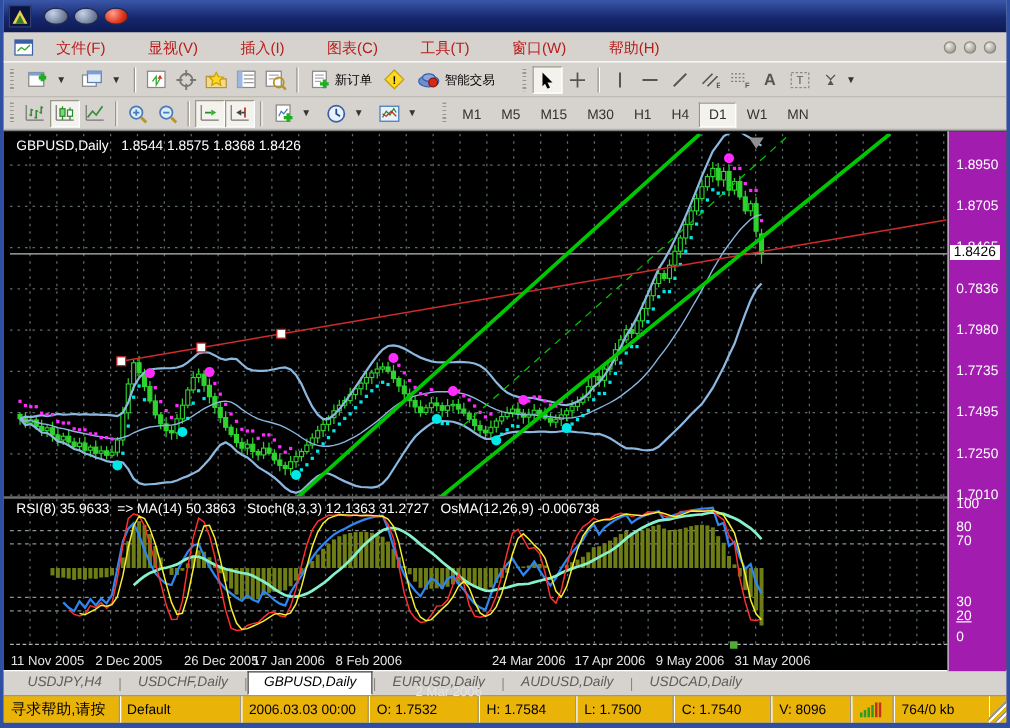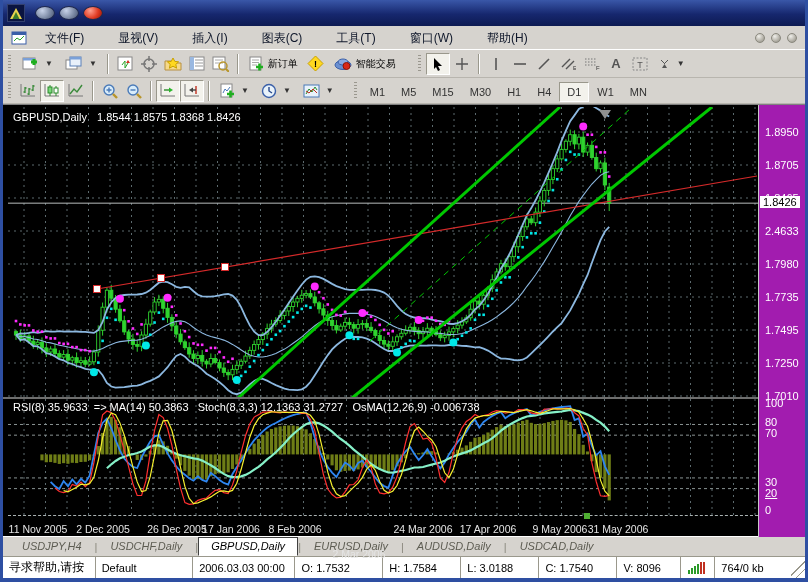--- a/index.html
+++ b/index.html
@@ -9,21 +9,21 @@
   
   .titlebar{height:26px;background:linear-gradient(180deg,#3a57a8 0%,#16276e 55%,#0d1a52 100%);display:flex;align-items:center;padding:0 4px;position:relative;}
   .logo{width:18px;height:18px;background:#0a1440;border:1px solid #33406e;display:flex;align-items:center;justify-content:center;margin-right:6px;}
   .title-pill{flex:1;height:20px;margin:0 8px;border:1px solid #7a8fd0;border-radius:10px;background:linear-gradient(180deg,#2a468f,#13235f);display:flex;align-items:center;justify-content:center;}
   .title-text{color:#fff;font-size:12px;font-weight:bold;letter-spacing:.2px;}
   .winbtn{width:20px;height:14px;border-radius:50%;margin-left:4px;border:1px solid #202a50;}
   .winbtn.gray{background:radial-gradient(circle at 35% 30%,#c7d2e8,#76849f 60%,#4a5570);}
   .winbtn.red{background:radial-gradient(circle at 35% 30%,#ff9f8e,#e03a22 55%,#8d1405);}
   
   .menubar{height:24px;background:#D6D3CE;display:flex;align-items:center;border-bottom:1px solid #fff;padding:0 4px;position:relative;}
-  .menu-item{font-size:12px;color:#0f172a;padding:3px 10px;margin-right:14px;cursor:default;}
+  .menu-item{font-size:12px;color:#b91c1c;padding:3px 10px;margin-right:14px;cursor:default;}
   .mdi-circles{position:absolute;right:8px;display:flex;gap:6px;}
   .mdi-circle{width:10px;height:10px;border-radius:50%;background:radial-gradient(circle at 35% 30%,#efeee9,#b4b1a8 60%,#8c8a80);border:1px solid #8a887e;}
   
   .toolbar{height:28px;background:#D6D3CE;display:flex;align-items:center;padding:0 2px;border-bottom:1px solid #b8b5ae;}
   .toolbar.row2{height:26px;}
   .grip{width:3px;height:18px;margin:0 5px 0 3px;background:repeating-linear-gradient(180deg,#9a978e 0 1px,transparent 1px 3px);}
   .btn{width:24px;height:22px;display:flex;align-items:center;justify-content:center;border:1px solid transparent;font-size:12px;color:#444;}
   .btn.wide{width:auto;padding:0 5px;gap:4px;}
   .btn.pressed{background:#F3F2EC;border-color:#9a988c #ffffff #ffffff #9a988c;}
   .btn-label{font-size:10px;color:#000;}
@@ -45,21 +45,21 @@
   .date-label{position:absolute;transform:translateX(-50%);color:#e4e4e4;font-size:10.5px;white-space:nowrap;top:1px;}
   .axis{position:absolute;left:755px;top:0;width:47px;height:432px;background:#a21caf;border-left:1px solid #c8c8c8;}
   .axis-label{position:absolute;left:6px;color:#fff;font-size:11px;}
   .bid-box{position:absolute;left:1px;background:#fff;color:#000;font-size:11px;padding:0 3px;z-index:6;}
   
   .tabbar{height:20px;background:#D6D3CE;display:flex;align-items:flex-end;padding:0 6px;border-top:1px solid #fff;}
   .tab{font-size:11px;color:#5d5c52;padding:2px 12px 3px;border:1px solid transparent;font-style:italic;}
   .tab.active{background:#fff;color:#000;border-color:#404040;border-bottom-color:#fff;font-weight:normal;}
   .tab-sep{color:#8a887e;font-size:11px;padding:2px 0 3px;}
   
-  .statusbar{height:22px;background:#ffffff;display:flex;align-items:stretch;border-top:1px solid #9a988c;}
+  .statusbar{height:22px;background:#eab308;display:flex;align-items:stretch;border-top:1px solid #9a988c;}
   .cell{font-size:11px;color:#000;display:flex;align-items:center;padding:0 6px;border-right:1px solid #9a988c;box-shadow:1px 0 0 #fff;white-space:nowrap;overflow:hidden;}
   .cell.cjk{font-size:12px;}
   .grip-corner{margin-left:auto;width:14px;background:linear-gradient(135deg,transparent 50%,#9a988c 50%,#9a988c 55%,#fff 55%,#fff 62%,transparent 62%,transparent 72%,#9a988c 72%,#9a988c 77%,#fff 77%,#fff 84%,transparent 84%);}
   svg text{font-family:"Liberation Sans",sans-serif;}
 </style>
 </head>
 <body>
 
 <div class="window">
 
@@ -973,28 +973,28 @@
     </div>
     <div class="dates" id="date-labels">
         <span class="date-label" style="left: 30px;">11 Nov 2005</span>
         <span class="date-label" style="left: 95px;">2 Dec 2005</span>
         <span class="date-label" style="left: 169px;">26 Dec 2005</span>
         <span class="date-label" style="left: 223px;">17 Jan 2006</span>
         <span class="date-label" style="left: 287px;">8 Feb 2006</span>
         <span class="date-label" style="left: 351px; margin-top: 25px;">2 Mar 2006</span>
         <span class="date-label" style="left: 415px;">24 Mar 2006</span>
         <span class="date-label" style="left: 480px;">17 Apr 2006</span>
-        <span class="date-label" style="left: 544px; padding-left: 16px;">9 May 2006</span>
+        <span class="date-label" style="left: 544px;">9 May 2006</span>
         <span class="date-label" style="left: 610px;">31 May 2006</span>
       </div>
     <div class="axis" id="price-axis">
         <span class="axis-label" style="top: 21px;">1.8950</span>
         <span class="axis-label" style="top: 54px;">1.8705</span>
         <span class="axis-label" style="top: 87px;">1.8465</span>
-        <span class="axis-label" style="top: 120px;">2.4633</span>
+        <span class="axis-label" style="top: 120px;">0.7836</span>
         <span class="axis-label" style="top: 153px;">1.7980</span>
         <span class="axis-label" style="top: 186px;">1.7735</span>
         <span class="axis-label" style="top: 219px;">1.7495</span>
         <span class="axis-label" style="top: 252px;">1.7250</span>
         <span class="axis-label" style="top: 285px;">1.7010</span>
         <span class="bid-box" style="top: 91px;">1.8426</span>
         <span class="axis-label" style="top: 292px;">100</span>
         <span class="axis-label" style="top: 311px;">80</span>
         <span class="axis-label" style="top: 322px;">70</span>
         <span class="axis-label" style="top: 371px;">30</span>
@@ -1016,21 +1016,21 @@
       <span class="tab-sep">|</span>
       <span class="tab">USDCAD,Daily</span>
     </div>
 
   <div class="statusbar">
     <span class="cell cjk" style="width:95px">寻求帮助,请按</span>
     <span class="cell" style="width:100px">Default</span>
     <span class="cell" style="width:105px">2006.03.03 00:00</span>
     <span class="cell" style="width:90px">O: 1.7532</span>
     <span class="cell" style="width:80px">H: 1.7584</span>
-    <span class="cell" style="width:80px">L: 3.0188</span>
+    <span class="cell" style="width:80px">L: 1.7500</span>
     <span class="cell" style="width:80px">C: 1.7540</span>
     <span class="cell" style="width:65px">V: 8096</span>
     <span class="cell" style="width:35px;justify-content:center">
       <svg width="22" height="13">
           <rect x="1" y="9" width="2" height="4" fill="#2a9a2a"></rect>
           <rect x="4" y="7" width="2" height="6" fill="#2a9a2a"></rect>
           <rect x="7" y="5" width="2" height="8" fill="#2a9a2a"></rect>
           <rect x="10" y="3" width="2" height="10" fill="#2a9a2a"></rect>
           <rect x="13" y="1" width="2" height="12" fill="#c03020"></rect>
           <rect x="16" y="1" width="2" height="12" fill="#c03020"></rect>

